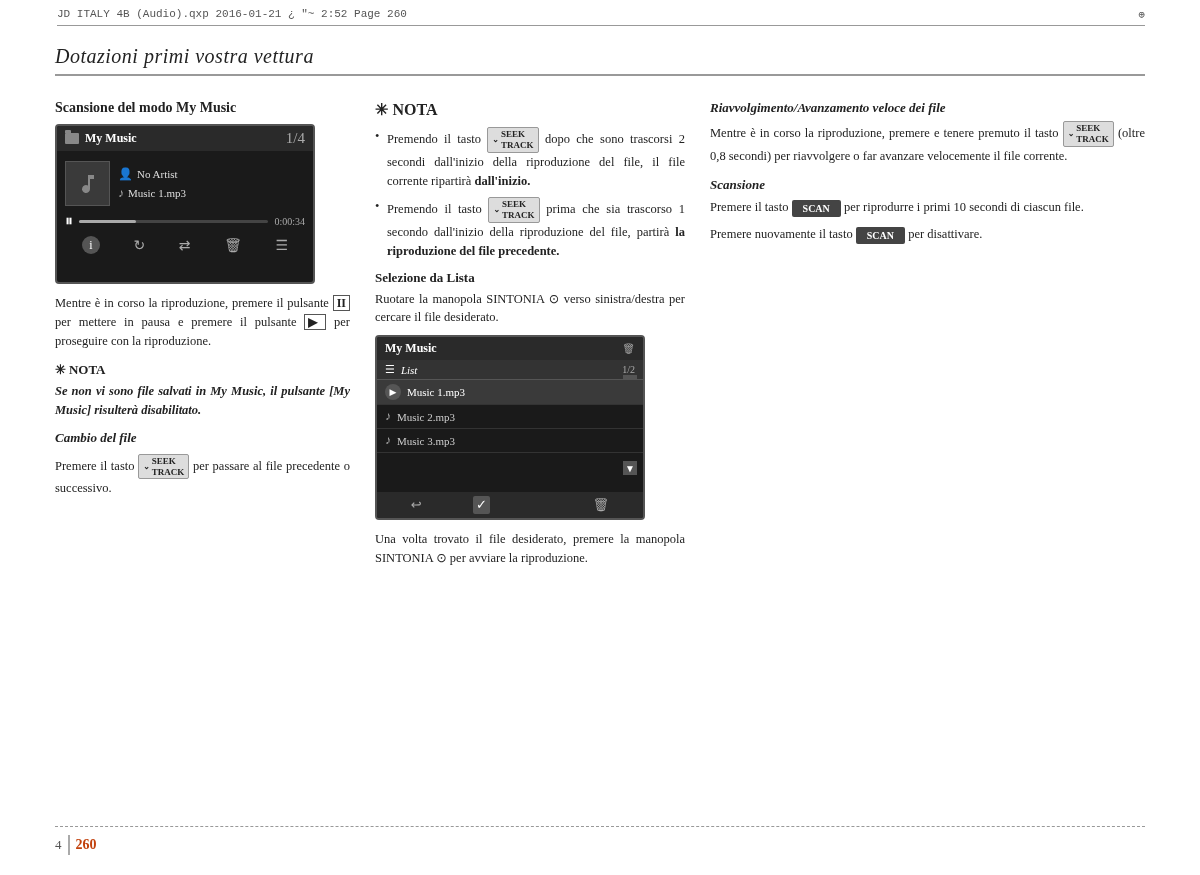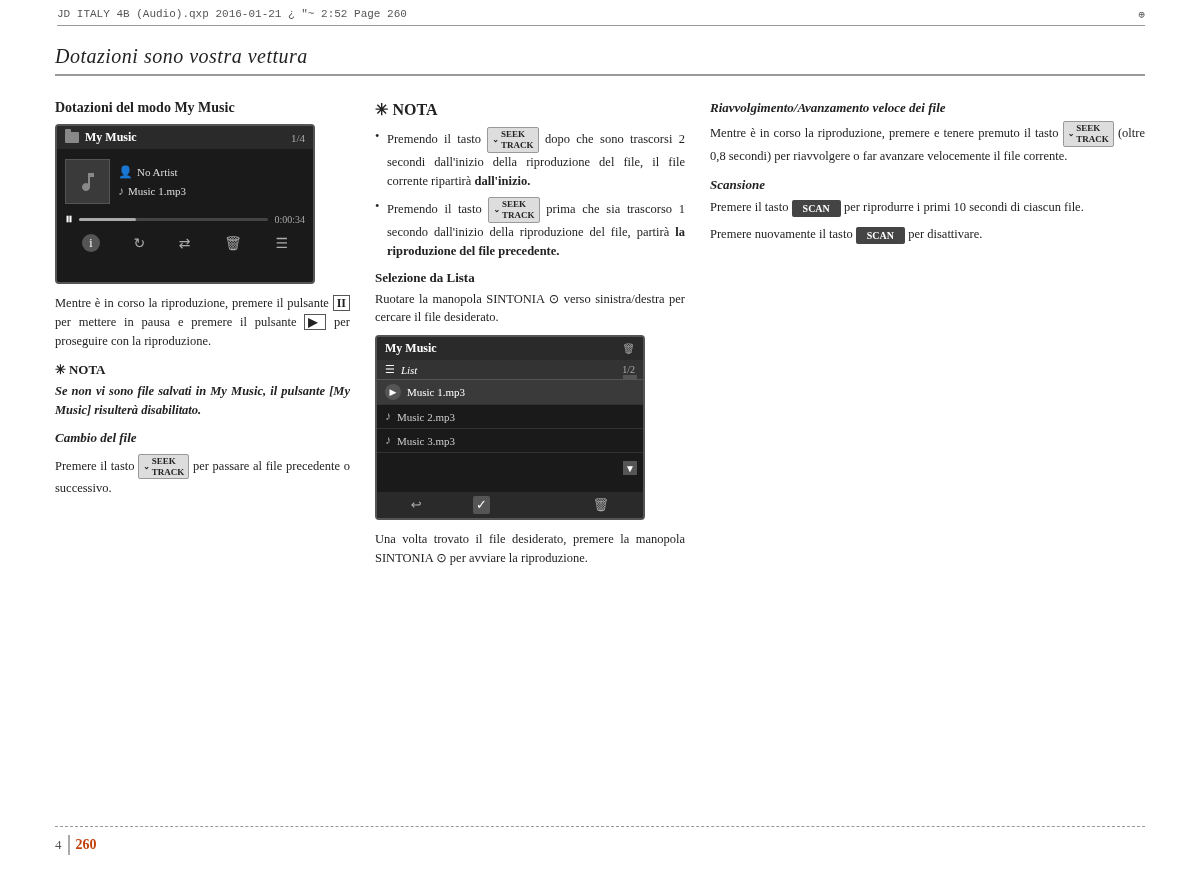--- a/index.html
+++ b/index.html
@@ -142,21 +142,21 @@
       position: absolute;
       top: -3px;
       left: 0;
       width: 6px;
       height: 3px;
       background: #888;
       border-radius: 1px 1px 0 0;
     }
     .screen-page-num {
       color: #aaa;
-      font-size: 11px;
+      font-size: 15px;
     }
     .screen-track-info {
       padding: 10px 8px 6px 8px;
       display: flex;
       align-items: center;
       gap: 8px;
     }
     .track-art {
       width: 45px;
       height: 45px;
@@ -462,27 +462,27 @@
   </style>
 </head>
 <body>
 
 <div class="top-bar">
   <span>JD ITALY 4B (Audio).qxp   2016-01-21   ¿ "~ 2:52   Page 260</span>
   <span>⊕</span>
 </div>
 
 <div class="page-title-section">
-  <span class="page-title">Dotazioni sono vostra vettura</span>
+  <span class="page-title">Dotazioni primi vostra vettura</span>
 </div>
 
 <div class="content">
 
   <div class="left-col">
-    <div class="section-title">Dotazioni del modo My Music</div>
+    <div class="section-title">Scansione del modo My Music</div>
 
     <div class="screen-mockup">
       <div class="screen-header">
         <div class="screen-header-title">
           <div class="screen-folder-icon"></div>
           <span>My Music</span>
         </div>
         <span class="screen-page-num">1/4</span>
       </div>
       <div class="screen-track-info">

